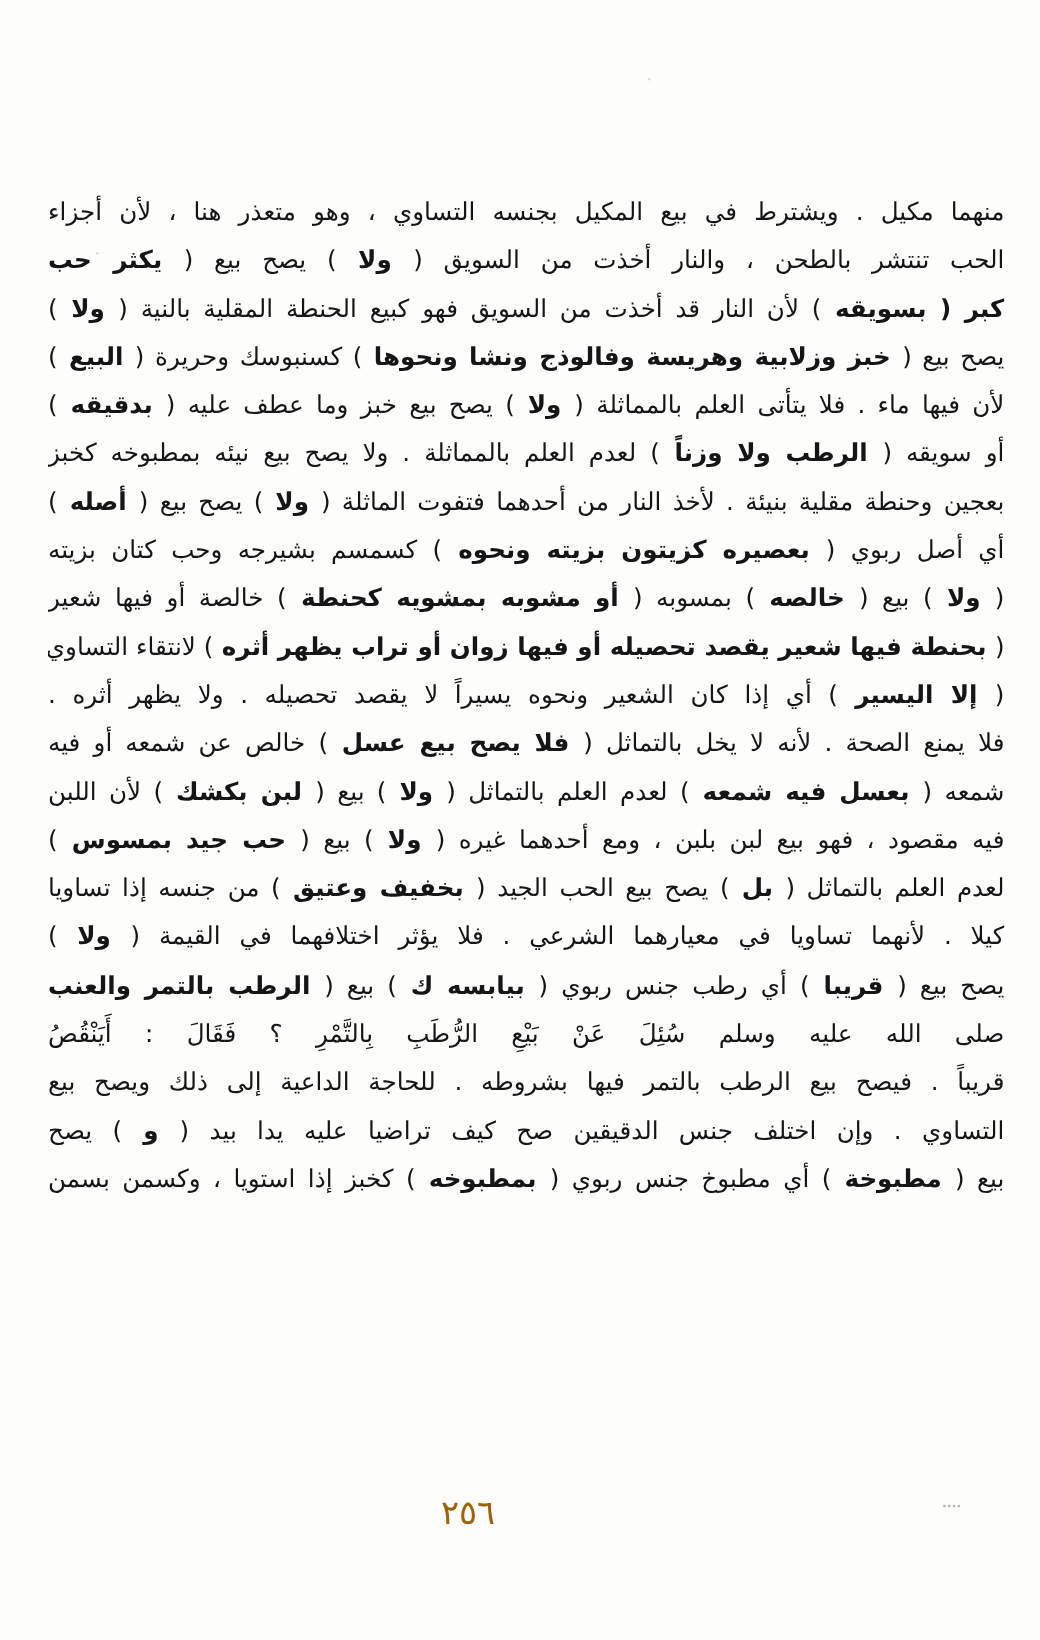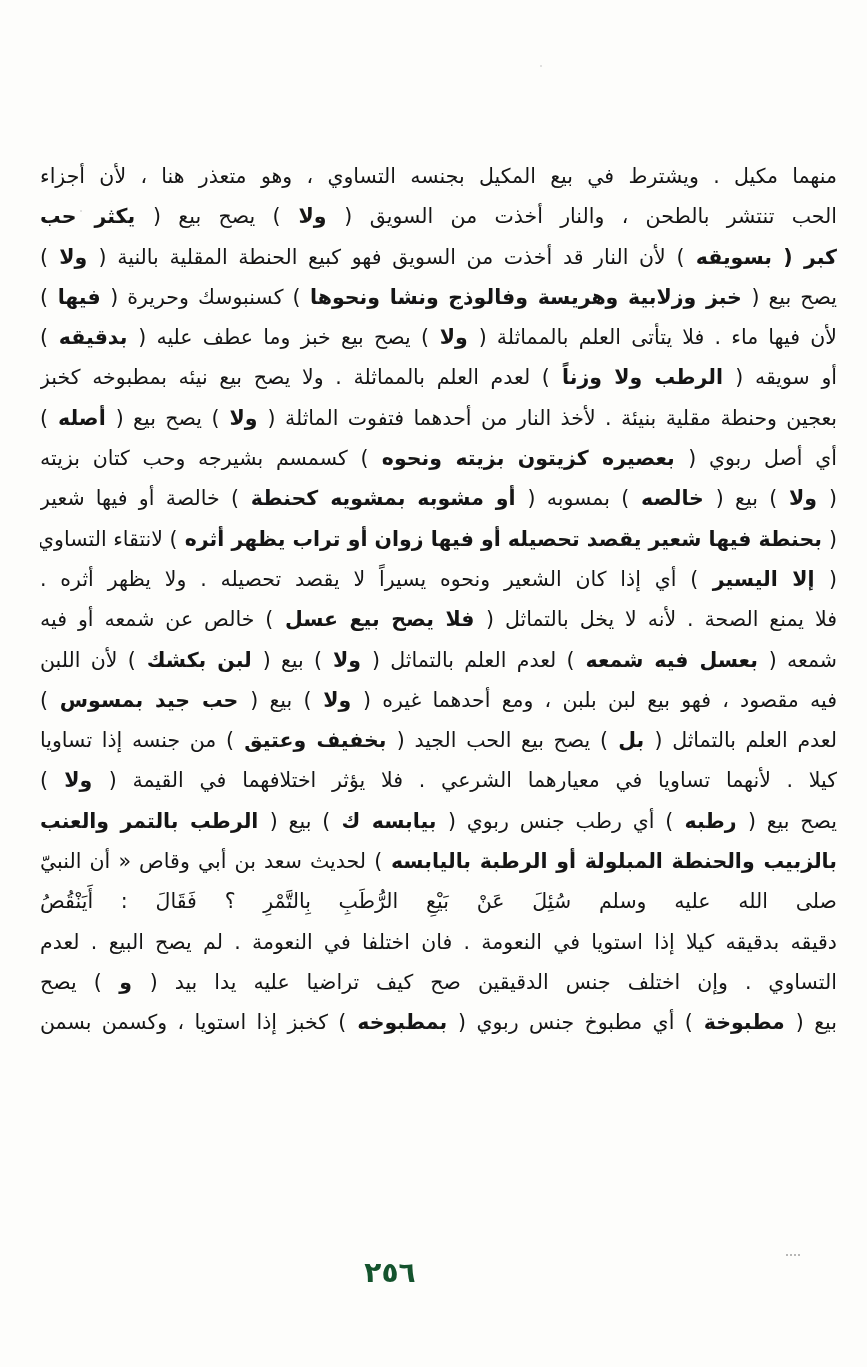--- a/index.html
+++ b/index.html
@@ -26,59 +26,57 @@
     white-space:nowrap;
   }
   .line b{font-weight:bold;}
   .hadith{letter-spacing:0.5px;}
   .page-number{
     position:absolute;
     top:1244px;left:350px;
     width:80px;
     direction:rtl;
     font-size:28px;
-    font-weight:bold;
+    font-weight:normal;
     text-align:center;
-    color:#14532d;
-    margin-top:12px;
+    color:#a16207;
   }
   .artifact-dots{
     position:absolute;
     top:1254px;left:786px;
     width:14px;height:0;
     border-top:2px dotted #9a9a9a;
     opacity:.7;
   }
   .speck{position:absolute;width:2px;height:2px;background:#bbb;border-radius:50%;opacity:.6;}
 </style>
 </head>
 <body>
 
 <div class="page">
   <div class="text-block" id="text-block">
       <div class="line">منهما مكيل . ويشترط في بيع المكيل بجنسه التساوي ، وهو متعذر هنا ، لأن أجزاء</div>
       <div class="line">الحب تنتشر بالطحن ، والنار أخذت من السويق (<b> ولا </b>) يصح بيع (<b> يكثر حب</b></div>
       <div class="line"><b>كبر ( بسويقه </b>) لأن النار قد أخذت من السويق فهو كبيع الحنطة المقلية بالنية (<b> ولا </b>)</div>
-      <div class="line">يصح بيع (<b> خبز وزلابية وهريسة وفالوذج ونشا ونحوها </b>) كسنبوسك وحريرة (<b> فيها </b>)</div>
+      <div class="line">يصح بيع (<b> خبز وزلابية وهريسة وفالوذج ونشا ونحوها </b>) كسنبوسك وحريرة (<b> البيع </b>)</div>
       <div class="line">لأن فيها ماء . فلا يتأتى العلم بالمماثلة (<b> ولا </b>) يصح بيع خبز وما عطف عليه (<b> بدقيقه </b>)</div>
       <div class="line">أو سويقه (<b> الرطب ولا وزناً </b>) لعدم العلم بالمماثلة . ولا يصح بيع نيئه بمطبوخه كخبز</div>
       <div class="line">بعجين وحنطة مقلية بنيئة . لأخذ النار من أحدهما فتفوت الماثلة (<b> ولا </b>) يصح بيع (<b> أصله </b>)</div>
       <div class="line">أي أصل ربوي (<b> بعصيره كزيتون بزيته ونحوه </b>) كسمسم بشيرجه وحب كتان بزيته</div>
       <div class="line">(<b> ولا </b>) بيع (<b> خالصه </b>) بمسوبه (<b> أو مشوبه بمشويه كحنطة </b>) خالصة أو فيها شعير</div>
       <div class="line">(<b> بحنطة فيها شعير يقصد تحصيله أو فيها زوان أو تراب يظهر أثره </b>) لانتقاء التساوي</div>
       <div class="line">(<b> إلا اليسير </b>) أي إذا كان الشعير ونحوه يسيراً لا يقصد تحصيله . ولا يظهر أثره .</div>
       <div class="line">فلا يمنع الصحة . لأنه لا يخل بالتماثل (<b> فلا يصح بيع عسل </b>) خالص عن شمعه أو فيه</div>
       <div class="line">شمعه (<b> بعسل فيه شمعه </b>) لعدم العلم بالتماثل (<b> ولا </b>) بيع (<b> لبن بكشك </b>) لأن اللبن</div>
       <div class="line">فيه مقصود ، فهو بيع لبن بلبن ، ومع أحدهما غيره (<b> ولا </b>) بيع (<b> حب جيد بمسوس </b>)</div>
       <div class="line">لعدم العلم بالتماثل (<b> بل </b>) يصح بيع الحب الجيد (<b> بخفيف وعتيق </b>) من جنسه إذا تساويا</div>
       <div class="line">كيلا . لأنهما تساويا في معيارهما الشرعي . فلا يؤثر اختلافهما في القيمة (<b> ولا </b>)</div>
-      <div class="line">يصح بيع (<b> رطبه </b>) أي رطب جنس ربوي (<b> بيابسه ك </b>) بيع (<b> الرطب بالتمر والعنب</b></div>
-      <div class="line"><b>بالزبيب والحنطة المبلولة أو الرطبة باليابسه </b>) لحديث سعد بن أبي وقاص « أن النبيّ</div>
+      <div class="line">يصح بيع (<b> قريبا </b>) أي رطب جنس ربوي (<b> بيابسه ك </b>) بيع (<b> الرطب بالتمر والعنب</b></div>
       <div class="line hadith">صلى الله عليه وسلم سُئِلَ عَنْ بَيْعِ الرُّطَبِ بِالتَّمْرِ ؟ فَقَالَ : أَيَنْقُصُ</div>
-      <div class="line">دقيقه بدقيقه كيلا إذا استويا في النعومة . فان اختلفا في النعومة . لم يصح البيع . لعدم</div>
+      <div class="line">قريباً . فيصح بيع الرطب بالتمر فيها بشروطه . للحاجة الداعية إلى ذلك ويصح بيع</div>
       <div class="line">التساوي . وإن اختلف جنس الدقيقين صح كيف تراضيا عليه يدا بيد (<b> و </b>) يصح</div>
       <div class="line">بيع (<b> مطبوخة </b>) أي مطبوخ جنس ربوي (<b> بمطبوخه </b>) كخبز إذا استويا ، وكسمن بسمن</div>
     </div>
   <div class="page-number">٢٥٦</div>
   <div class="artifact-dots"></div>
   <div class="speck" style="top:210px;left:80px"></div>
   <div class="speck" style="top:65px;left:540px"></div>
 </div>
 
 </body></html>

